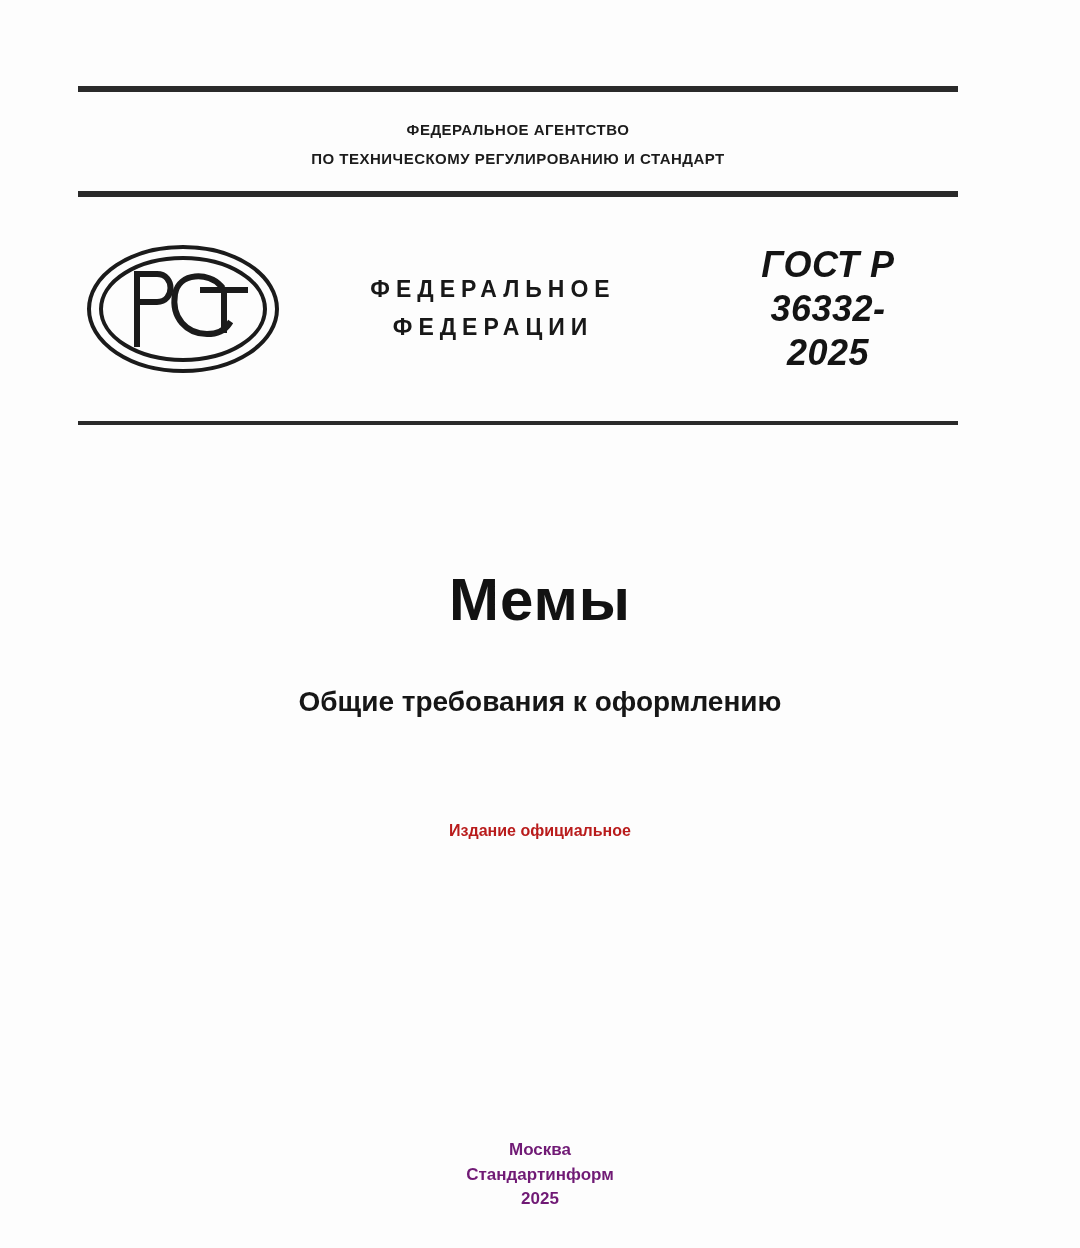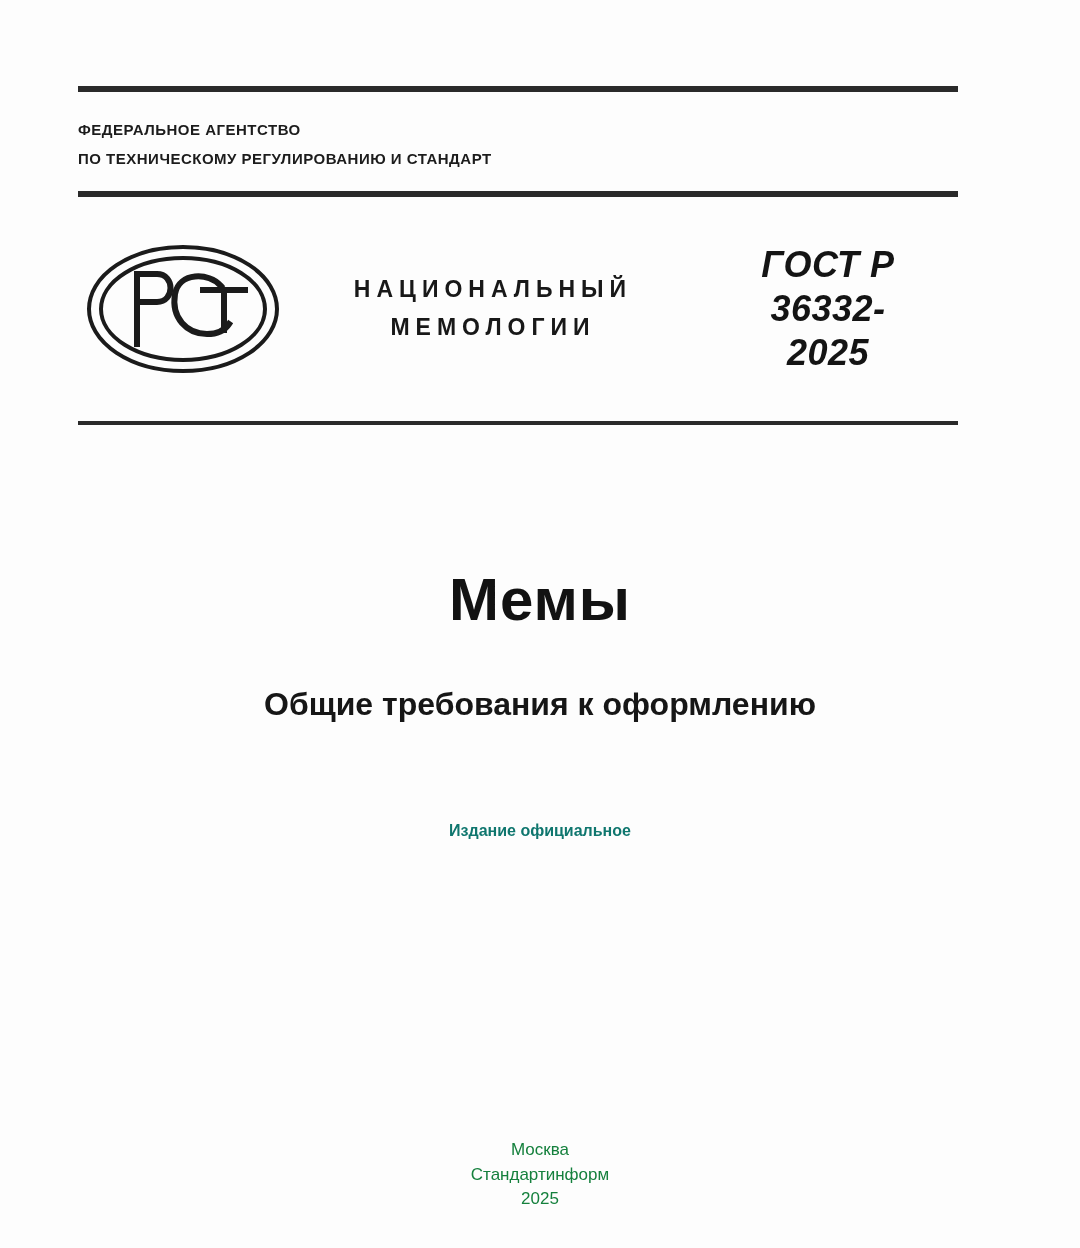--- a/index.html
+++ b/index.html
@@ -37,20 +37,21 @@
     background: #2a2a2a;
     width: 100%;
   }
   .rule-thin {
     height: 4px;
     background: #2a2a2a;
     width: 100%;
   }
 
   .agency {
+    text-align: center;
     padding: 24px 0 18px 0;
   }
   .agency-line {
     font-size: 15px;
     font-weight: 700;
     letter-spacing: 0.5px;
     color: #1c1c1c;
     line-height: 1.9;
   }
 
@@ -108,49 +109,49 @@
     font-weight: 700;
     letter-spacing: 1px;
     color: #121212;
   }
   .doc-subtitle {
     position: absolute;
     top: 686px;
     left: 0;
     width: 1080px;
     text-align: center;
-    font-size: 32px;
+    font-size: 28px;
     font-weight: 700;
     color: #161616;
   }
 
   .official {
     position: absolute;
     top: 822px;
     left: 0;
     width: 1080px;
     text-align: center;
     font-size: 16px;
     font-weight: 700;
-    color: #0f766e;
+    color: #b91c1c;
   }
 
   
   .imprint {
     position: absolute;
     bottom: 36px;
     left: 0;
     width: 1080px;
     text-align: center;
   }
   .imprint div {
     font-size: 17px;
-    font-weight: 400;
+    font-weight: 700;
     line-height: 1.45;
-    color: #15803d;
+    color: #701a75;
   }
 </style>
 </head>
 <body>
 
 <div class="page">
 
   <div class="header-block">
 
     <div class="rule-thick"></div>
@@ -171,22 +172,22 @@
 
           <path d="M54 110 L54 40 L74 40 C92 40 92 68 74 68 L54 68" fill="none" stroke="#1b1b1b" stroke-width="6" stroke-linecap="square"></path>
 
           <path d="M138 52 C126 38 96 38 92 60 C88 84 104 100 124 100 C134 100 142 96 146 90" fill="none" stroke="#1b1b1b" stroke-width="6" stroke-linecap="square"></path>
 
           <path d="M120 56 L162 56 M141 56 L141 96" fill="none" stroke="#1b1b1b" stroke-width="6" stroke-linecap="square"></path>
         </svg>
       </div>
 
       <div class="std-center">
-        <div class="std-line">НАЦИОНАЛЬНЫЙ</div>
-        <div class="std-line">МЕМОЛОГИИ</div>
+        <div class="std-line">ФЕДЕРАЛЬНОЕ</div>
+        <div class="std-line">ФЕДЕРАЦИИ</div>
       </div>
 
       <div class="std-code">
         <div class="code-line">ГОСТ Р</div>
         <div class="code-line">36332-</div>
         <div class="code-line">2025</div>
       </div>
 
     </div>
 

